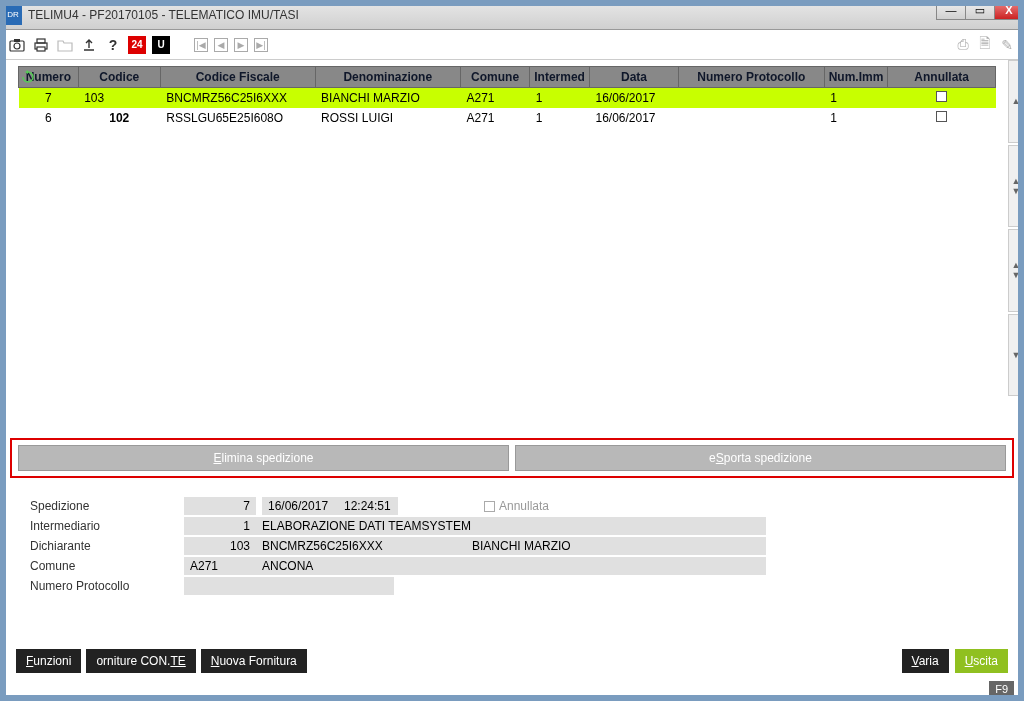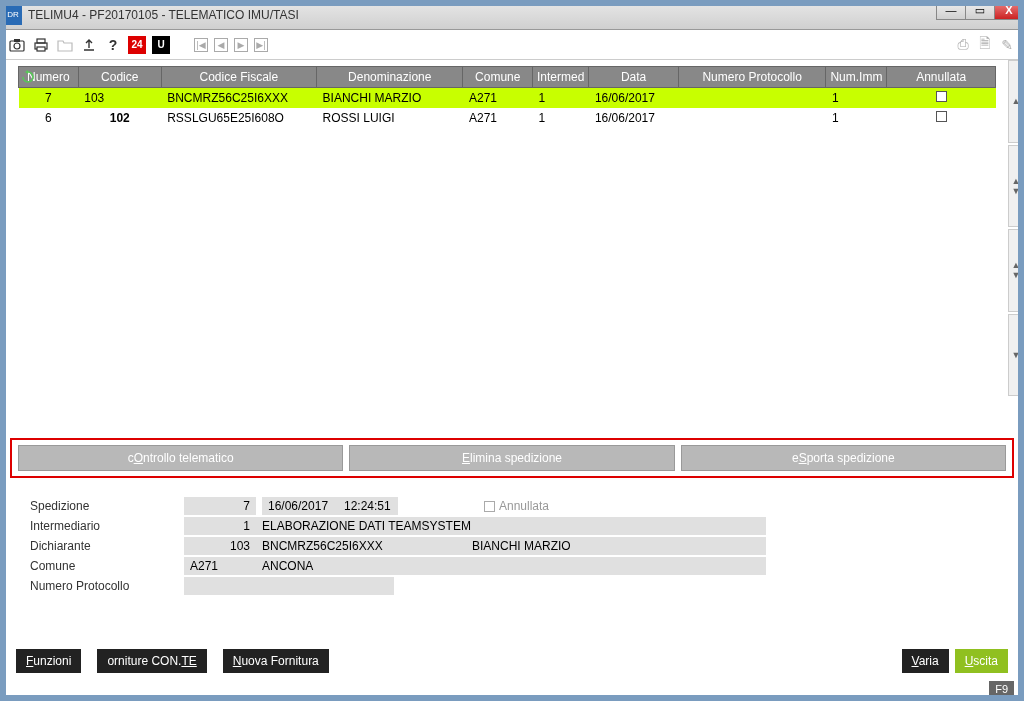--- a/index.html
+++ b/index.html
@@ -33,21 +33,21 @@
     .tb-icon.red { background: #d00; color: #fff; font-size: 10px; font-weight: bold; padding: 0 1px; }
     .tb-icon.black { background: #000; color: #fff; font-size: 10px; font-weight: bold; }
     .tb-icon.gray { color: #aaa; }
     .tb-nav { width: 14px; height: 14px; border: 1px solid #aaa; color: #aaa; font-size: 9px; display: flex; align-items: center; justify-content: center; }
     .toolbar-right { margin-left: auto; display: flex; gap: 4px; }
 
     
     .table-area { padding: 6px 20px 0 18px; height: 338px; position: relative; }
     .table-wrap { height: 330px; overflow: hidden; position: relative; }
     table { border-collapse: collapse; width: 978px; font-size: 12px; }
-    th { background: #888; color: #ffffff; font-weight: normal; padding: 3px 4px; border: 1px solid #666; text-align: center; height: 20px; }
+    th { background: #888; color: #0f172a; font-weight: bold; padding: 3px 4px; border: 1px solid #666; text-align: center; height: 20px; }
     td { padding: 3px 6px; border: none; height: 20px; }
     tr.selected td { background: #c8ff00; }
     .ck { width: 11px; height: 11px; border: 1px solid #555; display: inline-block; background: #fff; }
     th:first-child { position: relative; }
     .refresh-icon { position: absolute; left: 2px; top: 3px; width: 14px; height: 14px; }
     .scroll-stub { position: absolute; right: 0; top: 0; bottom: 0; width: 16px; display: flex; flex-direction: column; }
     .scroll-seg { flex: 1; background: #f0f0f0; border: 1px solid #ccc; margin-bottom: 2px; display: flex; align-items: center; justify-content: center; font-size: 9px; color: #666; }
 
     
     .actions-wrap { margin: 40px 10px 0 10px; border: 2px solid #d00; padding: 5px 6px; display: flex; gap: 6px; }
@@ -62,21 +62,21 @@
     .drow { display: flex; align-items: center; height: 20px; margin-bottom: 0; }
     .dlabel { width: 154px; color: #333; }
     .dcell { background: #e0e0e0; padding: 2px 6px; height: 18px; display: flex; align-items: center; }
     .dcell.right { justify-content: flex-end; }
     .annul-ck { display: flex; align-items: center; margin-left: 12px; color: #999; gap: 4px; }
     .annul-ck .ck { border-color: #aaa; }
 
     
     .bottombar {
       position: absolute; bottom: 28px; left: 16px; right: 16px; height: 24px;
-      display: flex; align-items: center; gap: 16px;
+      display: flex; align-items: center; gap: 5px;
     }
     .bbtn { height: 24px; padding: 0 10px; color: #fff; display: flex; align-items: center; font-size: 12px; border: none; cursor: pointer; }
     .bbtn.dark { background: #222; }
     .bbtn.green { background: #90c020; }
     .bottom-right { margin-left: auto; display: flex; gap: 6px; }
     .bbtn u { text-decoration: underline; }
 
     .statusbar { position: absolute; bottom: 4px; right: 10px; }
     .f9 { background: #666; color: #fff; font-size: 11px; padding: 2px 6px; }
 
@@ -204,23 +204,20 @@
   <div class="scroll-stub">
     <div class="scroll-seg">▲</div>
     <div class="scroll-seg">▲<br>▼</div>
     <div class="scroll-seg">▲<br>▼</div>
     <div class="scroll-seg">▼</div>
   </div>
 </div>
 
 <div class="actions-wrap">
   <div class="action-btn">
-      <span>c<u>O</u>ntrollo telematico</span>
-    </div>
-  <div class="action-btn">
       <span><u>E</u>limina spedizione</span>
     </div>
   <div class="action-btn">
       <span>e<u>S</u>porta spedizione</span>
     </div>
 </div>
 
 <div class="detail">
   <div class="drow">
     <div class="dlabel">Spedizione</div>

